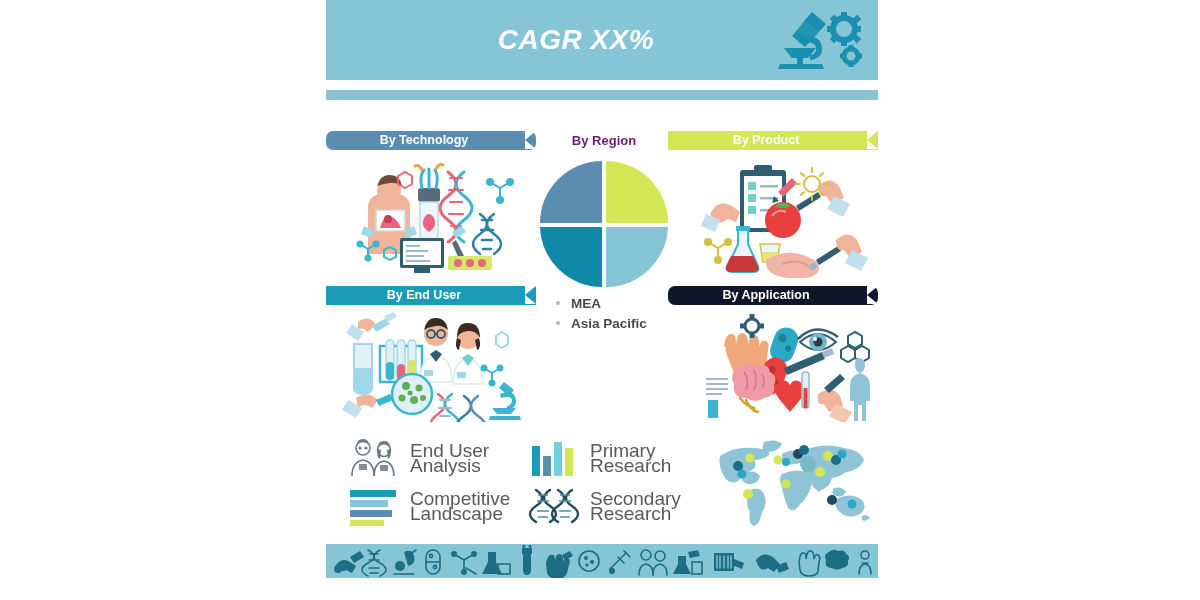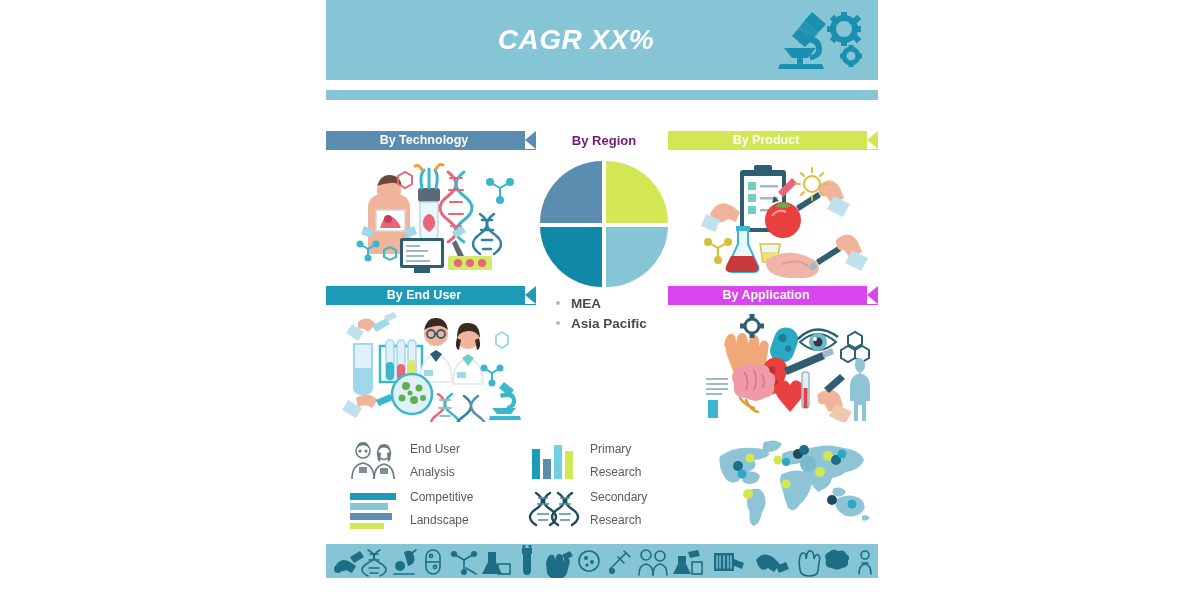--- a/index.html
+++ b/index.html
@@ -29,25 +29,25 @@
     position:absolute;height:19px;line-height:19px;
     color:#ffffff;font-size:12.5px;font-weight:bold;text-align:center;
     -webkit-clip-path:polygon(0 0,100% 0,100% 100%,0 100%,0 100%);
   }
   .ribbon span{display:block;width:100%;padding-right:14px;box-sizing:border-box;}
   .ribbon::after{
     content:"";position:absolute;right:0;top:0;width:0;height:0;
     border-top:9.5px solid #fff;border-bottom:9.5px solid #fff;
     border-right:11px solid transparent;
   }
-  .rb-tech{left:326px;top:131px;width:210px;background:#5b8db0;}
+  .rb-tech{left:326px;top:131px;width:210px;background:#5b8db0;border-radius:7px;}
   .rb-tech::after{border-top-color:#fff;border-bottom-color:#fff;}
   .rb-prod{left:668px;top:131px;width:210px;background:#d3e755;}
   .rb-enduser{left:326px;top:286px;width:210px;background:#1b9bb8;}
-  .rb-app{left:668px;top:286px;width:210px;background:#d946ef;}
+  .rb-app{left:668px;top:286px;width:210px;background:#0f172a;border-radius:7px;}
 
   .region-label{
     position:absolute;left:545px;top:131px;width:118px;height:19px;
     line-height:19px;text-align:center;
     color:#701a75;font-size:13px;font-weight:bold;
   }
 
   
   .panel{position:absolute;}
   .panel svg{display:block;}
@@ -67,21 +67,21 @@
   }
   .region-bullet{
     width:4px;height:4px;border-radius:50%;background:#b9b9b9;
     margin-right:11px;flex:0 0 auto;position:relative;top:-3px;
   }
 
   
   .meth{position:absolute;display:flex;align-items:center;}
   .meth .ico{width:52px;height:40px;flex:0 0 auto;margin-right:10px;}
   .meth .txt{
-    color:#5a5a5a;font-size:12px;line-height:23px;font-weight:normal;
+    color:#5a5a5a;font-size:19px;line-height:15px;font-weight:normal;
     white-space:pre-line;
   }
   .m-enduser{left:348px;top:438px;}
   .m-comp{left:348px;top:486px;}
   .m-prim{left:528px;top:438px;}
   .m-sec{left:528px;top:486px;}
 
   .worldmap{position:absolute;left:716px;top:432px;width:160px;height:96px;}
 
   

